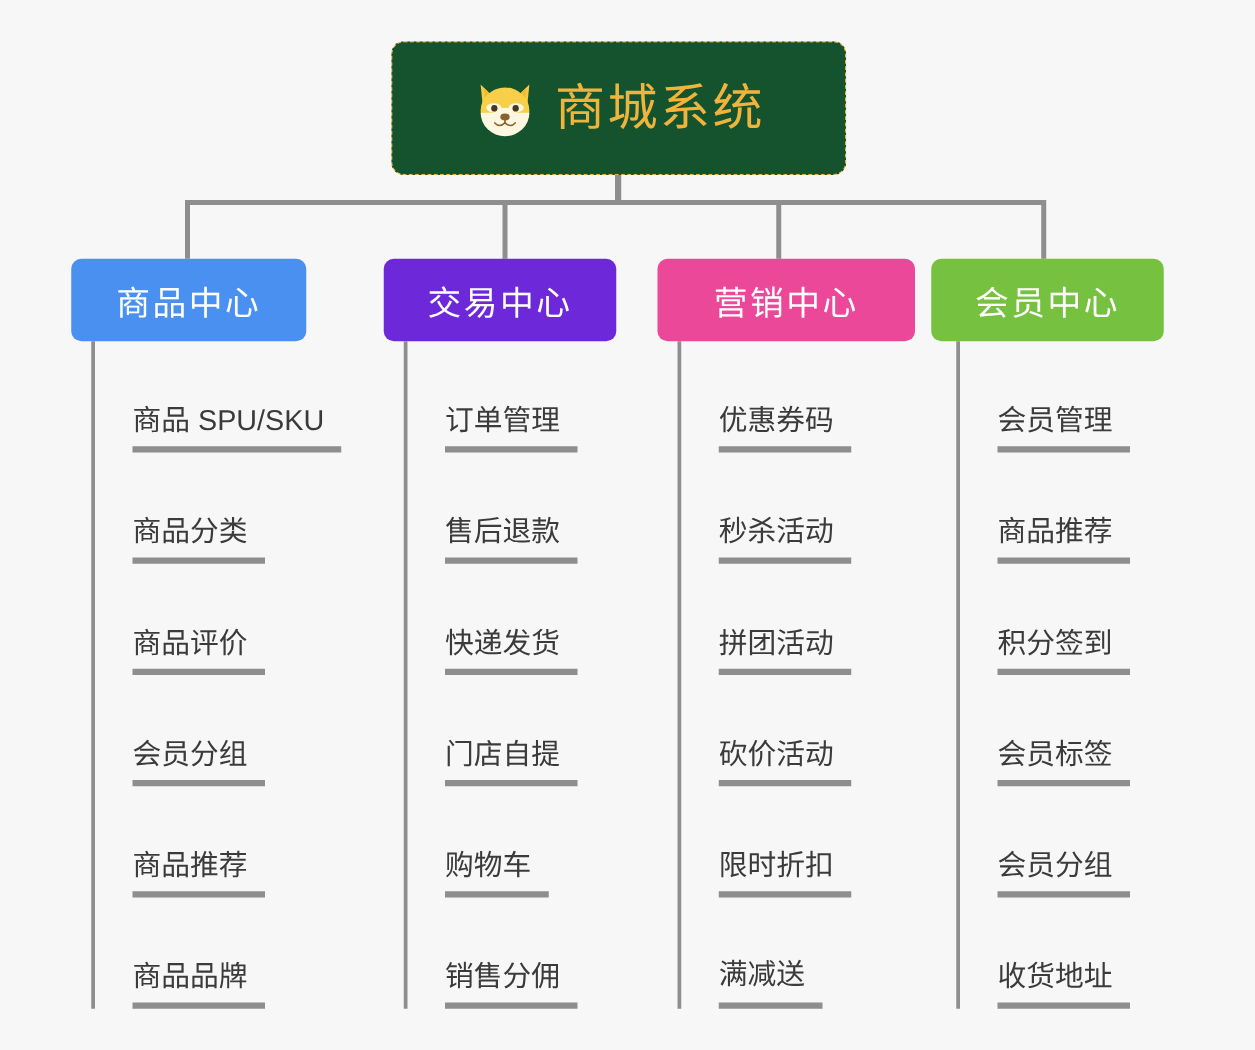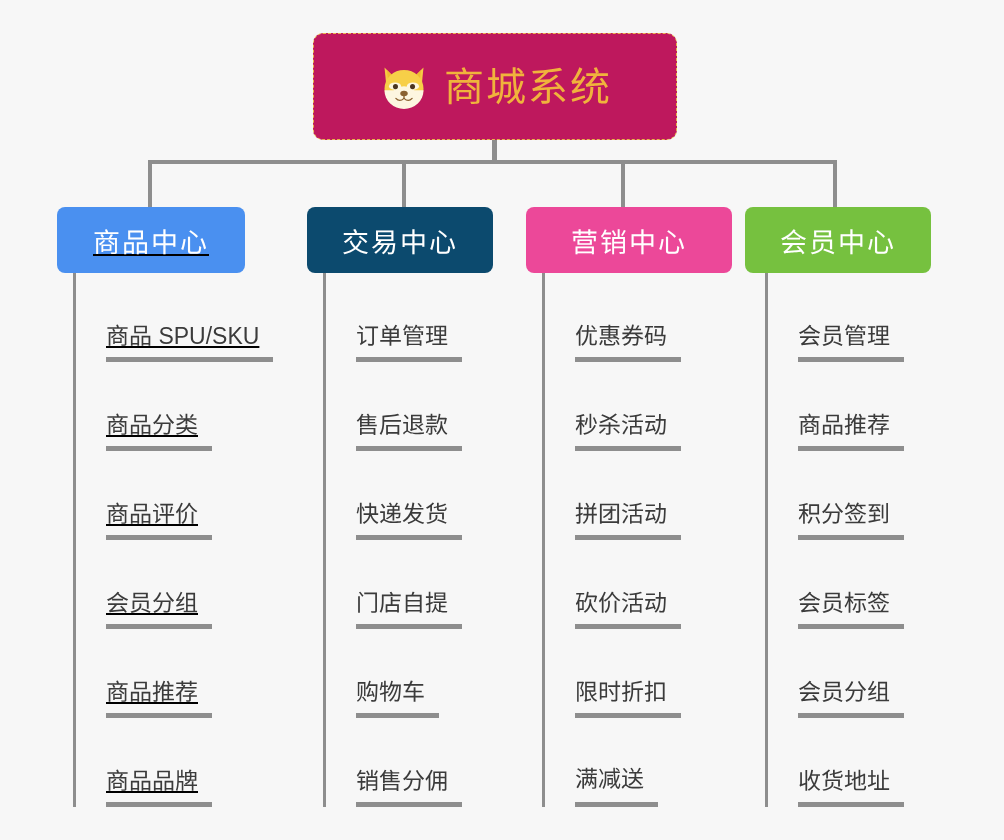--- a/index.html
+++ b/index.html
@@ -23,21 +23,21 @@
   }
 
   
   .root-node {
     position: absolute;
     left: 313px;
     top: 33px;
     width: 364px;
     height: 107px;
     box-sizing: border-box;
-    background: #be185d;
+    background: #14532d;
     border: 1px dashed #e8b54a;
     border-radius: 10px;
     display: flex;
     align-items: center;
     justify-content: center;
     gap: 14px;
   }
   .root-emoji {
     width: 52px;
     height: 52px;
@@ -141,21 +141,21 @@
       <path d="M32 46 q-5.5 5 -10 0" stroke="#8a6230" stroke-width="1.6" fill="none" stroke-linecap="round"></path>
       <path d="M32 46 q5.5 5 10 0" stroke="#8a6230" stroke-width="1.6" fill="none" stroke-linecap="round"></path>
     </svg>
     <span class="root-title">商城系统</span>
   </div>
 
   <div class="conn conn-stub"></div>
   <div class="conn conn-bus"></div>
 
 <div class="conn conn-drop" style="left: 148px; background: rgb(142, 142, 142);"></div>
-    <div class="column" style="left: 57px; width: 188px; text-decoration: underline;">
+    <div class="column" style="left: 57px; width: 188px;">
       <div class="cat-header" style="background: rgb(74, 144, 240); width: 188px;">
         <span>商品中心</span>
       </div>
       <div class="leaf-list" style="border-left-color: rgb(142, 142, 142);">
         <div class="leaf">
           <span class="leaf-label" style="border-bottom-color: rgb(142, 142, 142);">商品 SPU/SKU</span>
         </div>
         <div class="leaf">
           <span class="leaf-label" style="border-bottom-color: rgb(142, 142, 142);">商品分类</span>
         </div>
@@ -168,21 +168,21 @@
         <div class="leaf">
           <span class="leaf-label" style="border-bottom-color: rgb(142, 142, 142);">商品推荐</span>
         </div>
         <div class="leaf">
           <span class="leaf-label" style="border-bottom-color: rgb(142, 142, 142);">商品品牌</span>
         </div>
       </div>
     </div>
     <div class="conn conn-drop" style="left: 402px; background: rgb(142, 142, 142);"></div>
     <div class="column" style="left: 307px; width: 186px;">
-      <div class="cat-header" style="background: #0c4a6e; width: 186px;">
+      <div class="cat-header" style="background: #6d28d9; width: 186px;">
         <span>交易中心</span>
       </div>
       <div class="leaf-list" style="border-left-color: rgb(142, 142, 142);">
         <div class="leaf">
           <span class="leaf-label" style="border-bottom-color: rgb(142, 142, 142);">订单管理</span>
         </div>
         <div class="leaf">
           <span class="leaf-label" style="border-bottom-color: rgb(142, 142, 142);">售后退款</span>
         </div>
         <div class="leaf">

